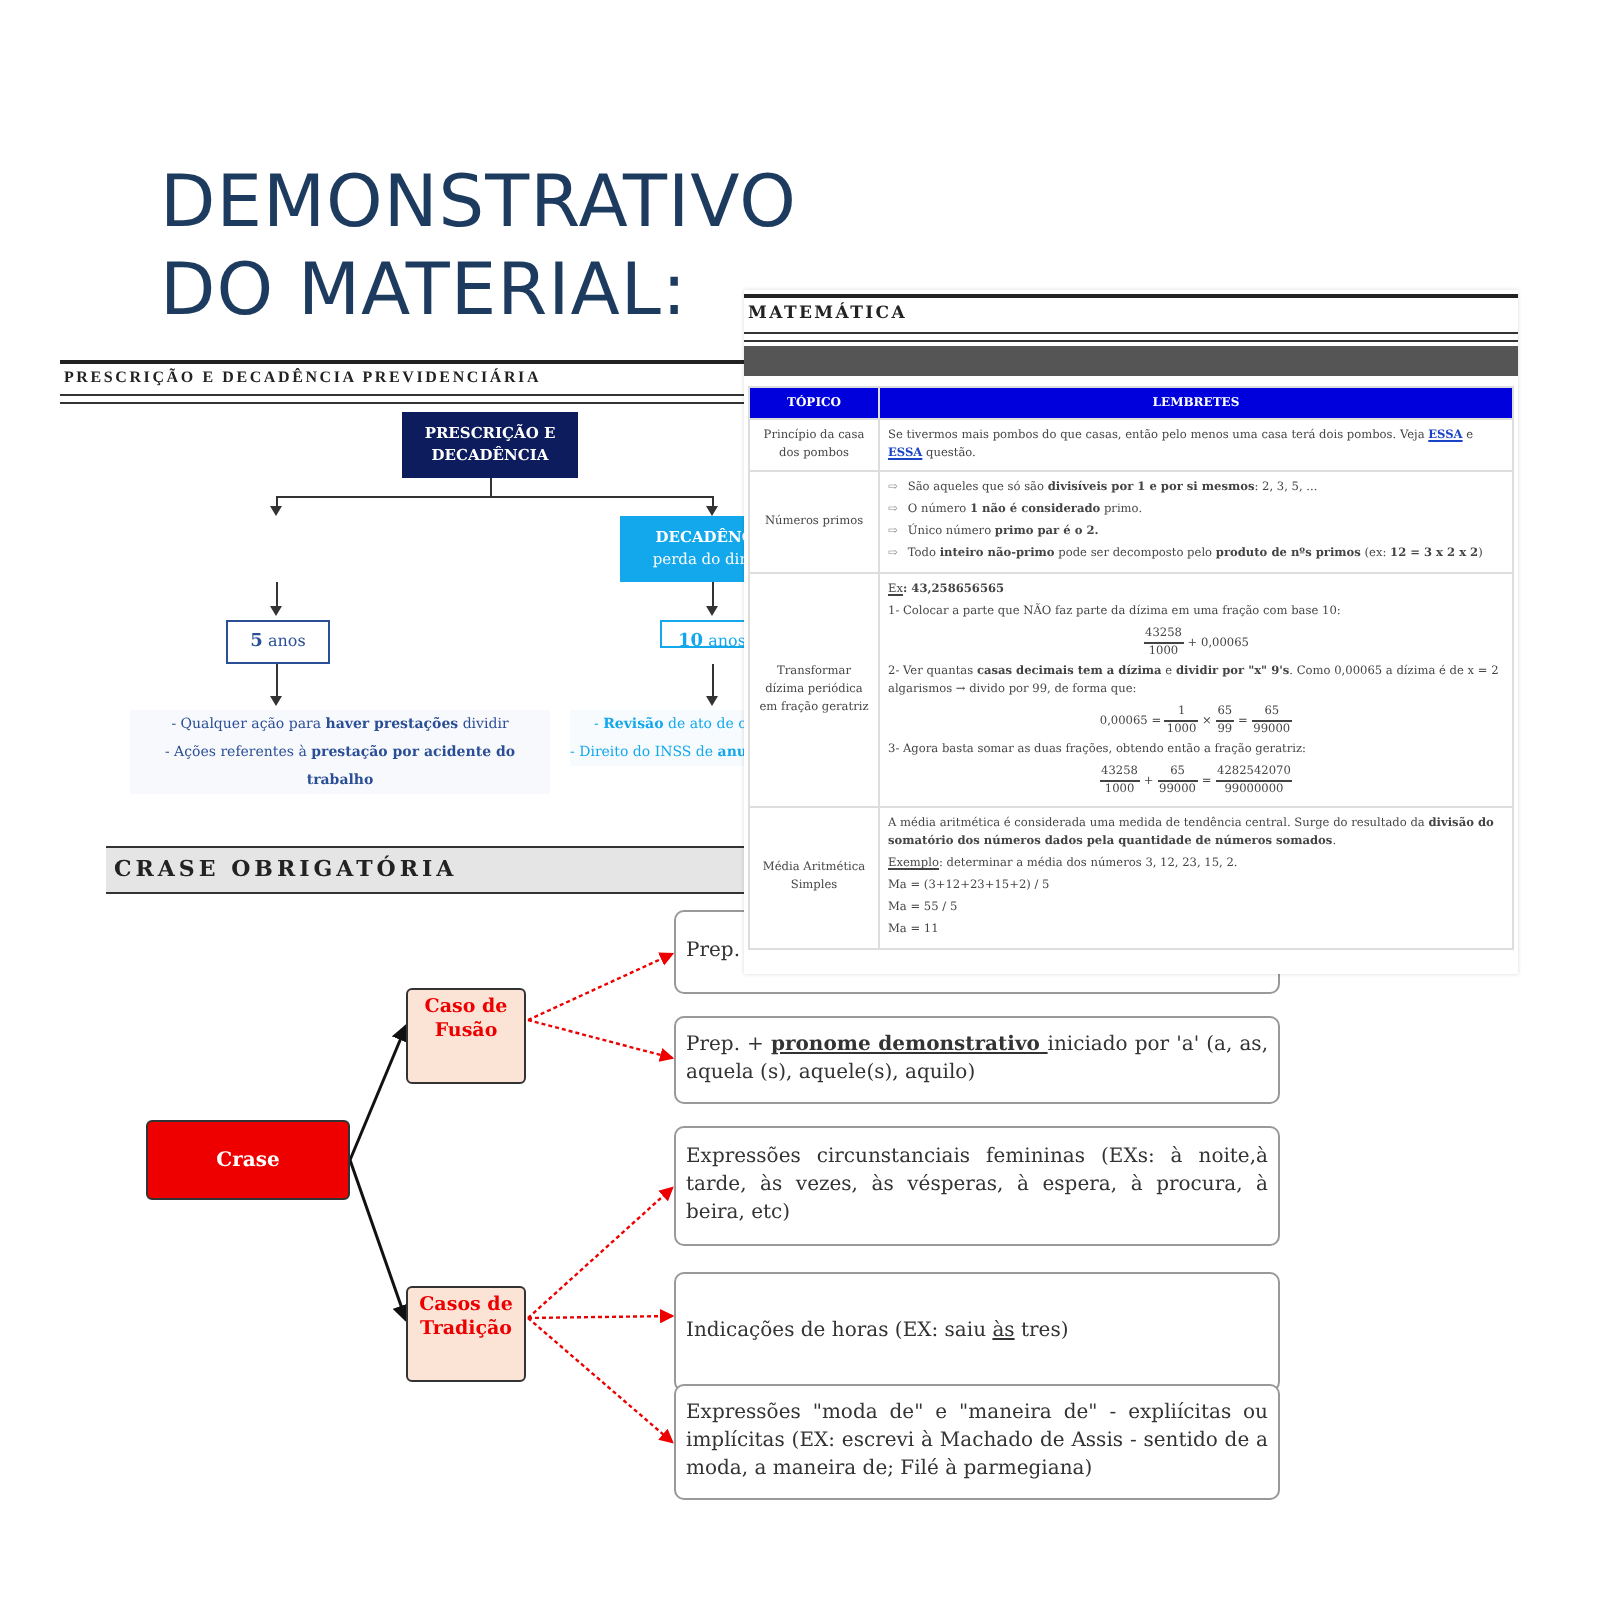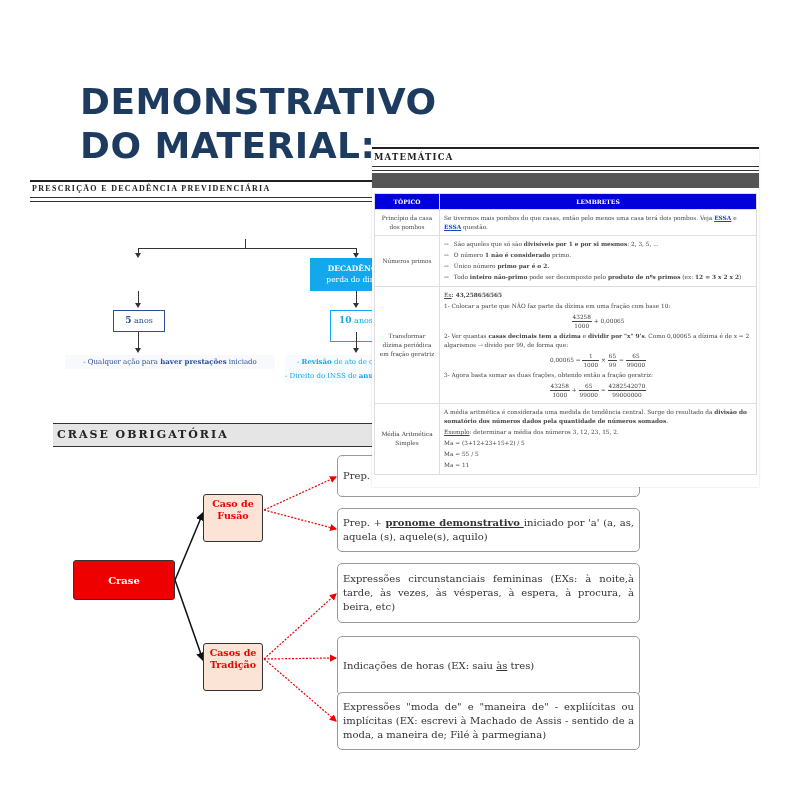--- a/index.html
+++ b/index.html
@@ -1,30 +1,30 @@
 <!DOCTYPE html>
 <html><head>
 <meta charset="utf-8">
 <style>
   html, body { margin: 0; padding: 0; }
   body { width: 800px; height: 800px; background: #ffffff; position: relative; overflow: hidden; font-family: "DejaVu Serif", serif; }
 
-  .hero-title { position: absolute; left: 80px; top: 80px; font-family: "DejaVu Sans", sans-serif; font-weight: bold; color: #1d3b5f; font-size: 36px; line-height: 44px; letter-spacing: 0.5px; }
+  .hero-title { position: absolute; left: 80px; top: 80px; font-family: "DejaVu Sans", sans-serif; font-weight: normal; color: #1d3b5f; font-size: 36px; line-height: 44px; letter-spacing: 0.5px; }
 
   
   .presc { position: absolute; left: 30px; top: 180px; width: 345px; height: 225px; background: #fff; overflow: hidden; }
   .presc .rule-top { position: absolute; left: 0; right: 0; top: 0; height: 2px; background: #222; }
   .presc .sec-title { position: absolute; left: 2px; top: 4px; font-size: 8px; letter-spacing: 1.3px; font-weight: bold; color: #222; white-space: nowrap; font-family: Liberation Serif, serif; }
   .presc .rule-bot { position: absolute; left: 0; right: 0; top: 17px; height: 3px; border-top: 1px solid #333; border-bottom: 1px solid #333; }
   .box { position: absolute; text-align: center; font-size: 7.5px; line-height: 11px; box-sizing: border-box; }
   .root-box { left: 171px; top: 26px; width: 88px; height: 33px; background: #0c1c5c; color: #fff; font-weight: bold; padding-top: 5px; }
   .presc-box { left: 62px; top: 78px; width: 94px; height: 33px; background: #2a4f96; color: #fff; padding-top: 5px; }
   .deca-box { left: 280px; top: 78px; width: 94px; height: 33px; background: #13a8ec; color: #fff; padding-top: 5px; }
   .years-a { left: 83px; top: 130px; width: 52px; height: 22px; border: 1.5px solid #2a4f96; color: #2a4f96; padding-top: 4px; font-size: 8px; }
-  .years-b { left: 300px; top: 130px; width: 52px; height: 32px; border: 1.5px solid #13a8ec; color: #13a8ec; padding-top: 4px; font-size: 8px; }
+  .years-b { left: 300px; top: 130px; width: 52px; height: 14px; border: 1.5px solid #13a8ec; color: #13a8ec; padding-top: 4px; font-size: 8px; }
   .years-a b, .years-b b { font-size: 9px; }
   .note-a { left: 35px; top: 175px; width: 210px; color: #2a4f96; font-size: 7px; line-height: 13px; background: #f8f9fc; }
   .note-b { left: 255px; top: 175px; width: 160px; color: #13a8ec; font-size: 7px; line-height: 13px; background: #f7fbfe; text-align: left; padding-left: 0; }
   .vline { position: absolute; width: 1px; background: #333; }
   .hline { position: absolute; height: 1px; background: #333; }
   .arrowhead { position: absolute; width: 0; height: 0; border-left: 3px solid transparent; border-right: 3px solid transparent; border-top: 5px solid #333; }
 
   
   .crase-head { position: absolute; left: 53px; top: 423px; width: 320px; height: 22px; background: #e5e5e5; border-top: 1.5px solid #333; border-bottom: 1.5px solid #333; }
   .crase-head span { position: absolute; left: 4px; top: 4px; font-size: 11px; font-weight: bold; letter-spacing: 2px; color: #222; }
@@ -67,20 +67,24 @@
 <div class="hero-title">
   <div>DEMONSTRATIVO</div>
   <div>DO MATERIAL:</div>
 </div>
 
 <div class="presc">
   <div class="rule-top"></div>
   <div class="sec-title">PRESCRIÇÃO E DECADÊNCIA PREVIDENCIÁRIA</div>
   <div class="rule-bot"></div>
 
+  <div class="box root-box">
+    <div>PRESCRIÇÃO E</div>
+    <div>DECADÊNCIA</div>
+  </div>
 
   <div class="vline" style="left:215px; top:59px; height:9px;"></div>
   <div class="hline" style="left:108px; top:68px; width:218px;"></div>
   <div class="vline" style="left:108px; top:68px; height:6px;"></div>
   <div class="arrowhead" style="left:105px; top:73px;"></div>
   <div class="vline" style="left:326px; top:68px; height:6px;"></div>
   <div class="arrowhead" style="left:323px; top:73px;"></div>
 
   <div class="box deca-box">
     <div style="font-weight:bold;">DECADÊNCIA</div>
@@ -100,21 +104,22 @@
     <b>10</b>
     <span>anos</span>
   </div>
 
   <div class="vline" style="left:108px; top:152px; height:17px;"></div>
   <div class="arrowhead" style="left:105px; top:168px;"></div>
   <div class="vline" style="left:326px; top:152px; height:17px;"></div>
   <div class="arrowhead" style="left:323px; top:168px;"></div>
 
   <div class="box note-a">
-    <div><span>- Qualquer ação para </span><b>haver prestações</b><span> iniciado</span></div>
+    <div><span>- Qualquer ação para </span><b>haver prestações</b><span> dividir</span></div>
+    <div><span>- Ações referentes à </span><b>prestação por acidente do trabalho</b><span></span></div>
   </div>
   <div class="box note-b">
     <div style="padding-left:12px;"><span>- </span><b>Revisão</b><span> de ato de concessão</span></div>
     <div><span>- Direito do INSS de </span><b>anular</b></div>
   </div>
 </div>
 
 <div class="crase-head">
   <span>CRASE OBRIGATÓRIA</span>
 </div>

